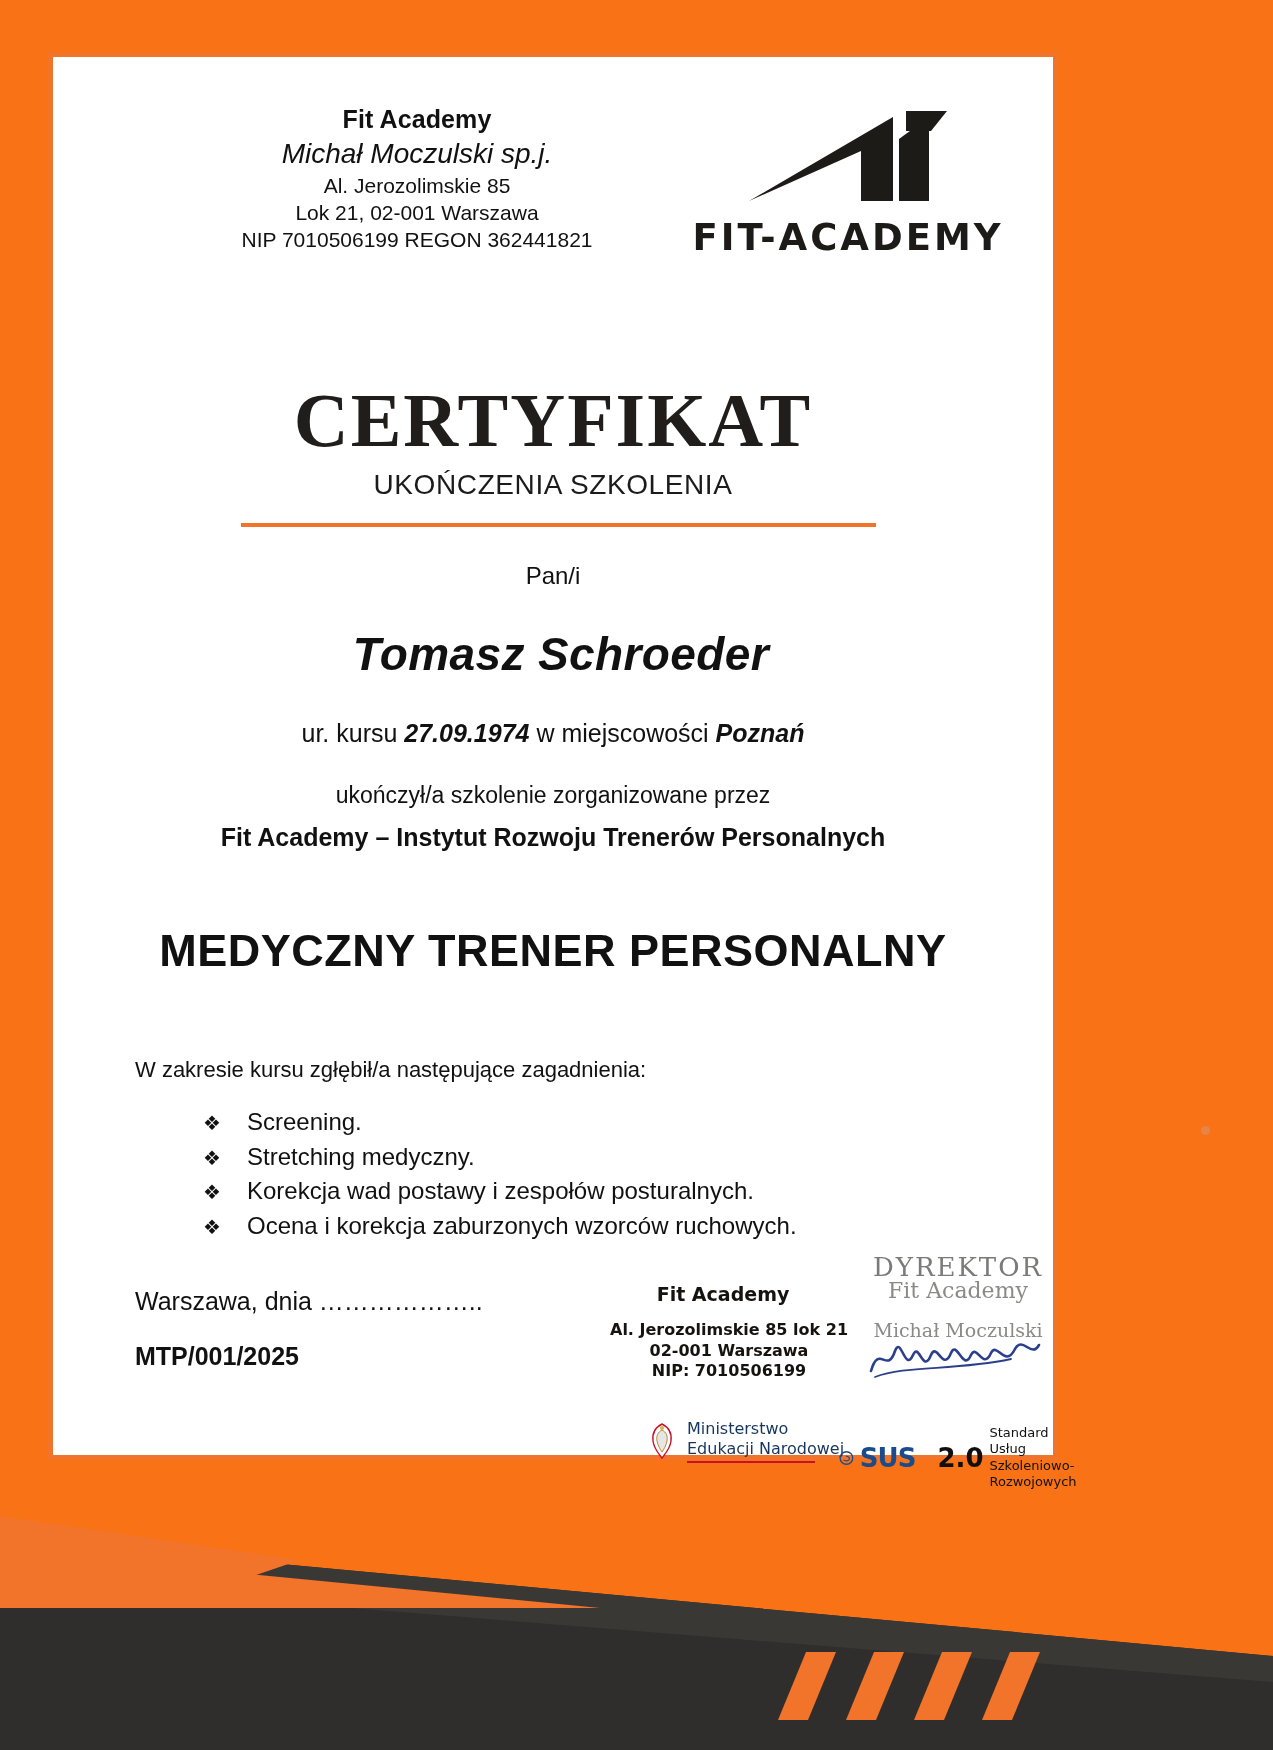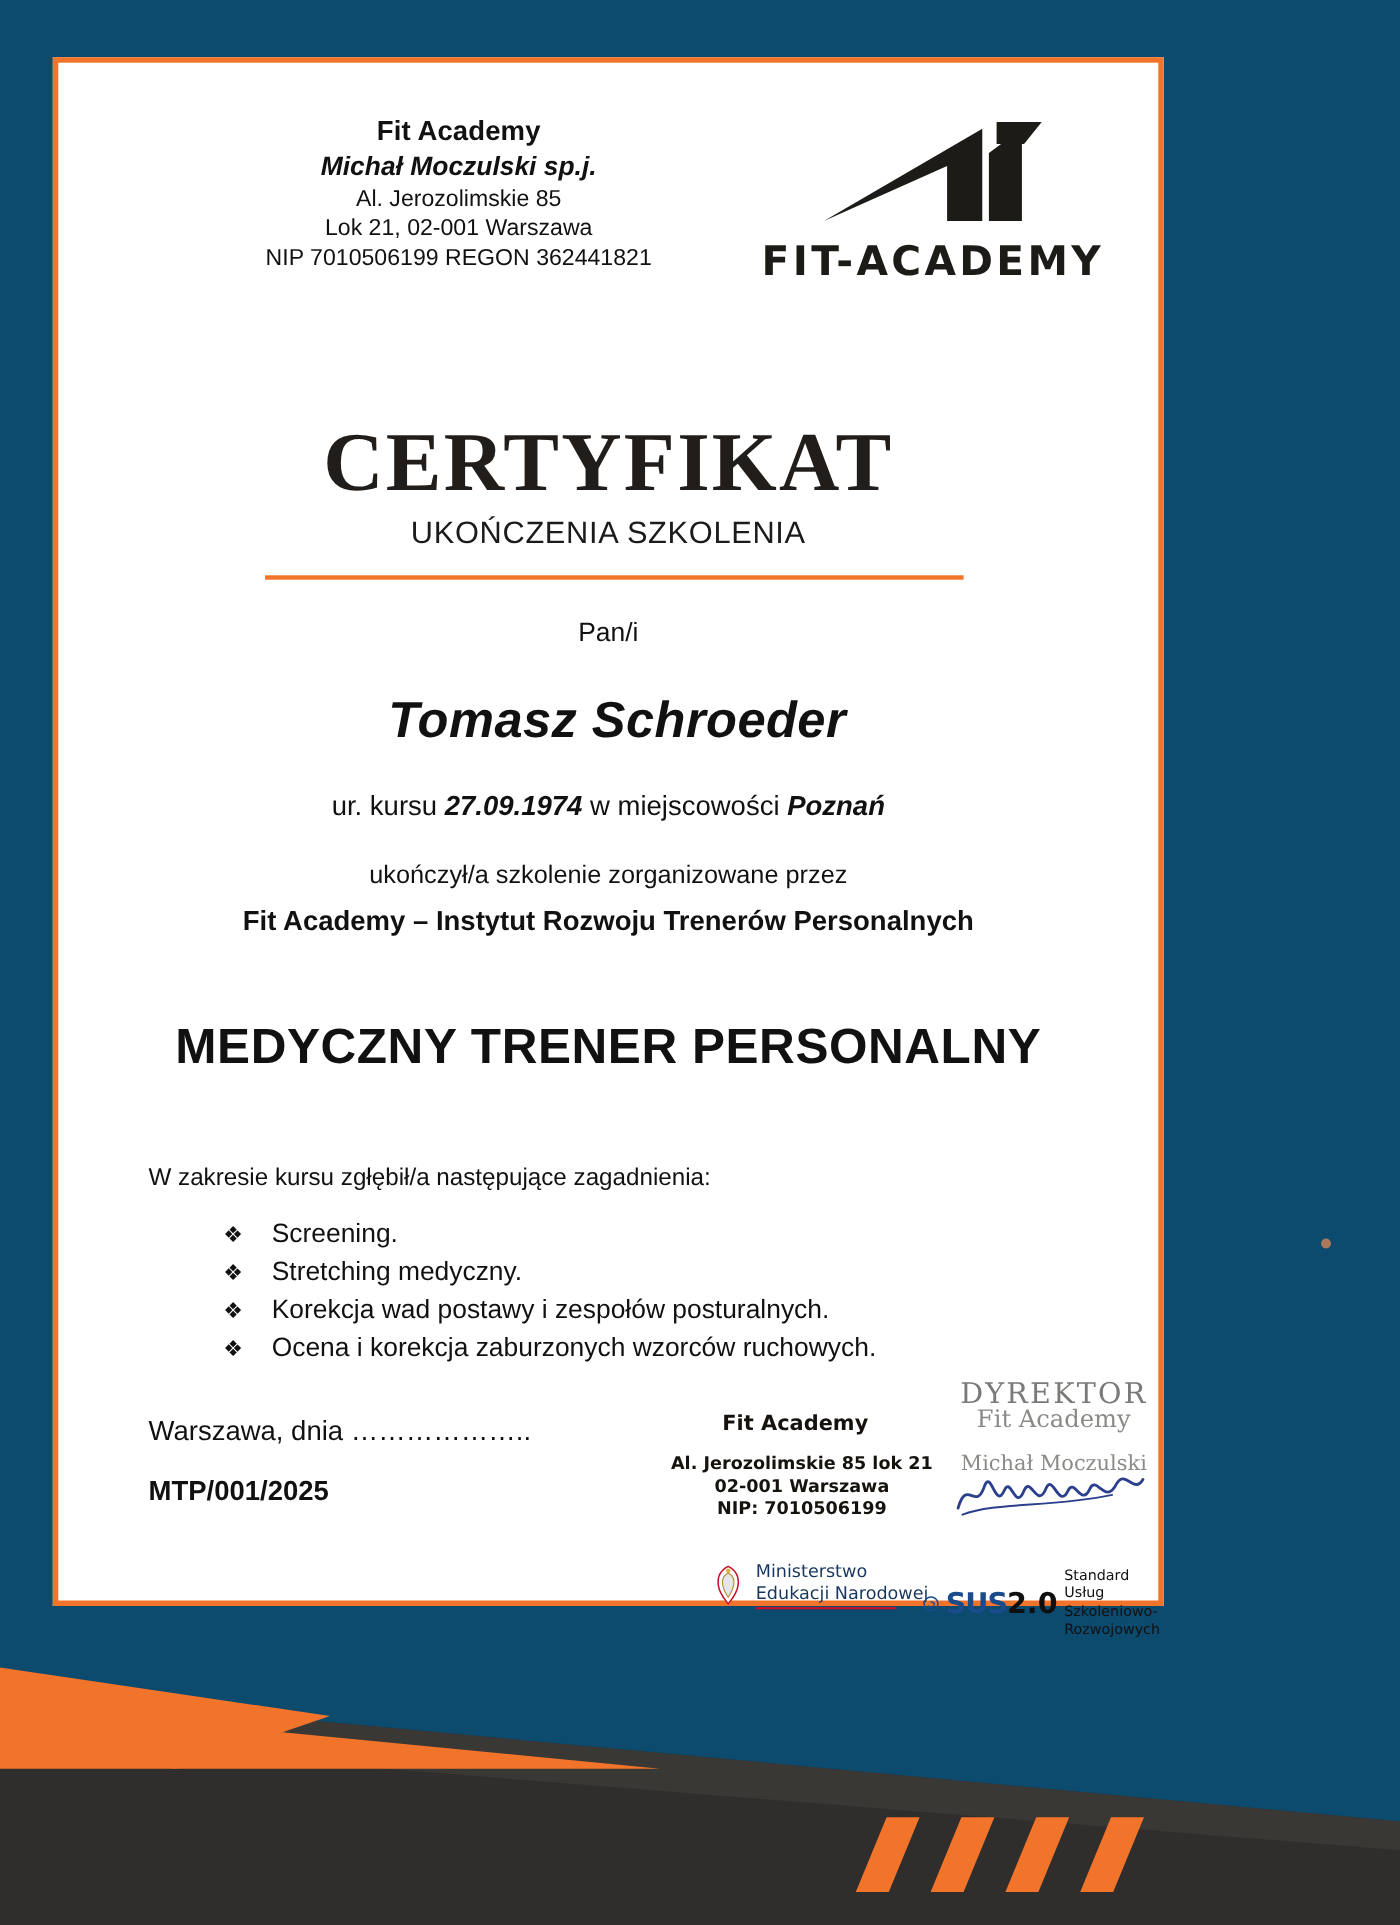--- a/index.html
+++ b/index.html
@@ -6,21 +6,21 @@
   body{
     width:1273px;height:1750px;
     background:#ffffff;
     font-family:"Liberation Sans", sans-serif;
     color:#111;
     overflow:hidden;
     position:relative;
   }
   .page{
     position:absolute;inset:0;
-    background:#0c4a6e;
+    background:#f97316;
   }
   
   .frame{
     position:absolute;
     left:48px;top:52px;
     width:1010px;height:1408px;
     border:5px solid #f2732a;
     box-sizing:border-box;
     background:#ffffff;
   }
@@ -41,21 +41,21 @@
   .org-block{
     text-align:center;
     line-height:1.30;
     width:420px;
     margin-left:76px;
   }
   .org-name{
     font-size:25px;font-weight:bold;letter-spacing:.1px;
   }
   .org-legal{
-    font-size:24px;font-style:italic;font-weight:bold;
+    font-size:28px;font-style:italic;font-weight:normal;
   }
   .org-line{font-size:21px;}
   
   .logo-wrap{
     width:330px;
     display:flex;flex-direction:column;align-items:center;
     margin-right:6px;margin-top:6px;
   }
   .logo-mark{width:210px;height:105px;display:block;}
   .logo-word{
@@ -175,21 +175,21 @@
   .men-logo{
     position:absolute;left:592px;top:1362px;
     display:flex;align-items:center;gap:8px;
   }
   .men-text{font-size:16px;line-height:1.22;color:#17365d;font-family:"DejaVu Sans",sans-serif;}
   .men-underline{height:2px;background:#c8102e;width:128px;margin-top:3px;}
   .sus-logo{
     position:absolute;left:786px;top:1368px;
     display:flex;align-items:center;gap:6px;
   }
-  .sus-mark{display:flex;align-items:center;}
+  .sus-mark{display:flex;align-items:center;gap:22px;}
   .sus-word{font-size:26px;font-weight:bold;color:#1a4b8c;letter-spacing:-1px;font-family:"DejaVu Sans",sans-serif;}
   .sus-num{font-size:26px;font-weight:bold;color:#0f0f0f;font-family:"DejaVu Sans",sans-serif;}
   .sus-text{font-size:13px;line-height:1.25;color:#111;font-family:"DejaVu Sans",sans-serif;}
   
   .band{
     position:absolute;left:0;bottom:0;width:1273px;height:330px;
     overflow:hidden;
   }
   .speck{
     position:absolute;right:63px;top:1126px;

